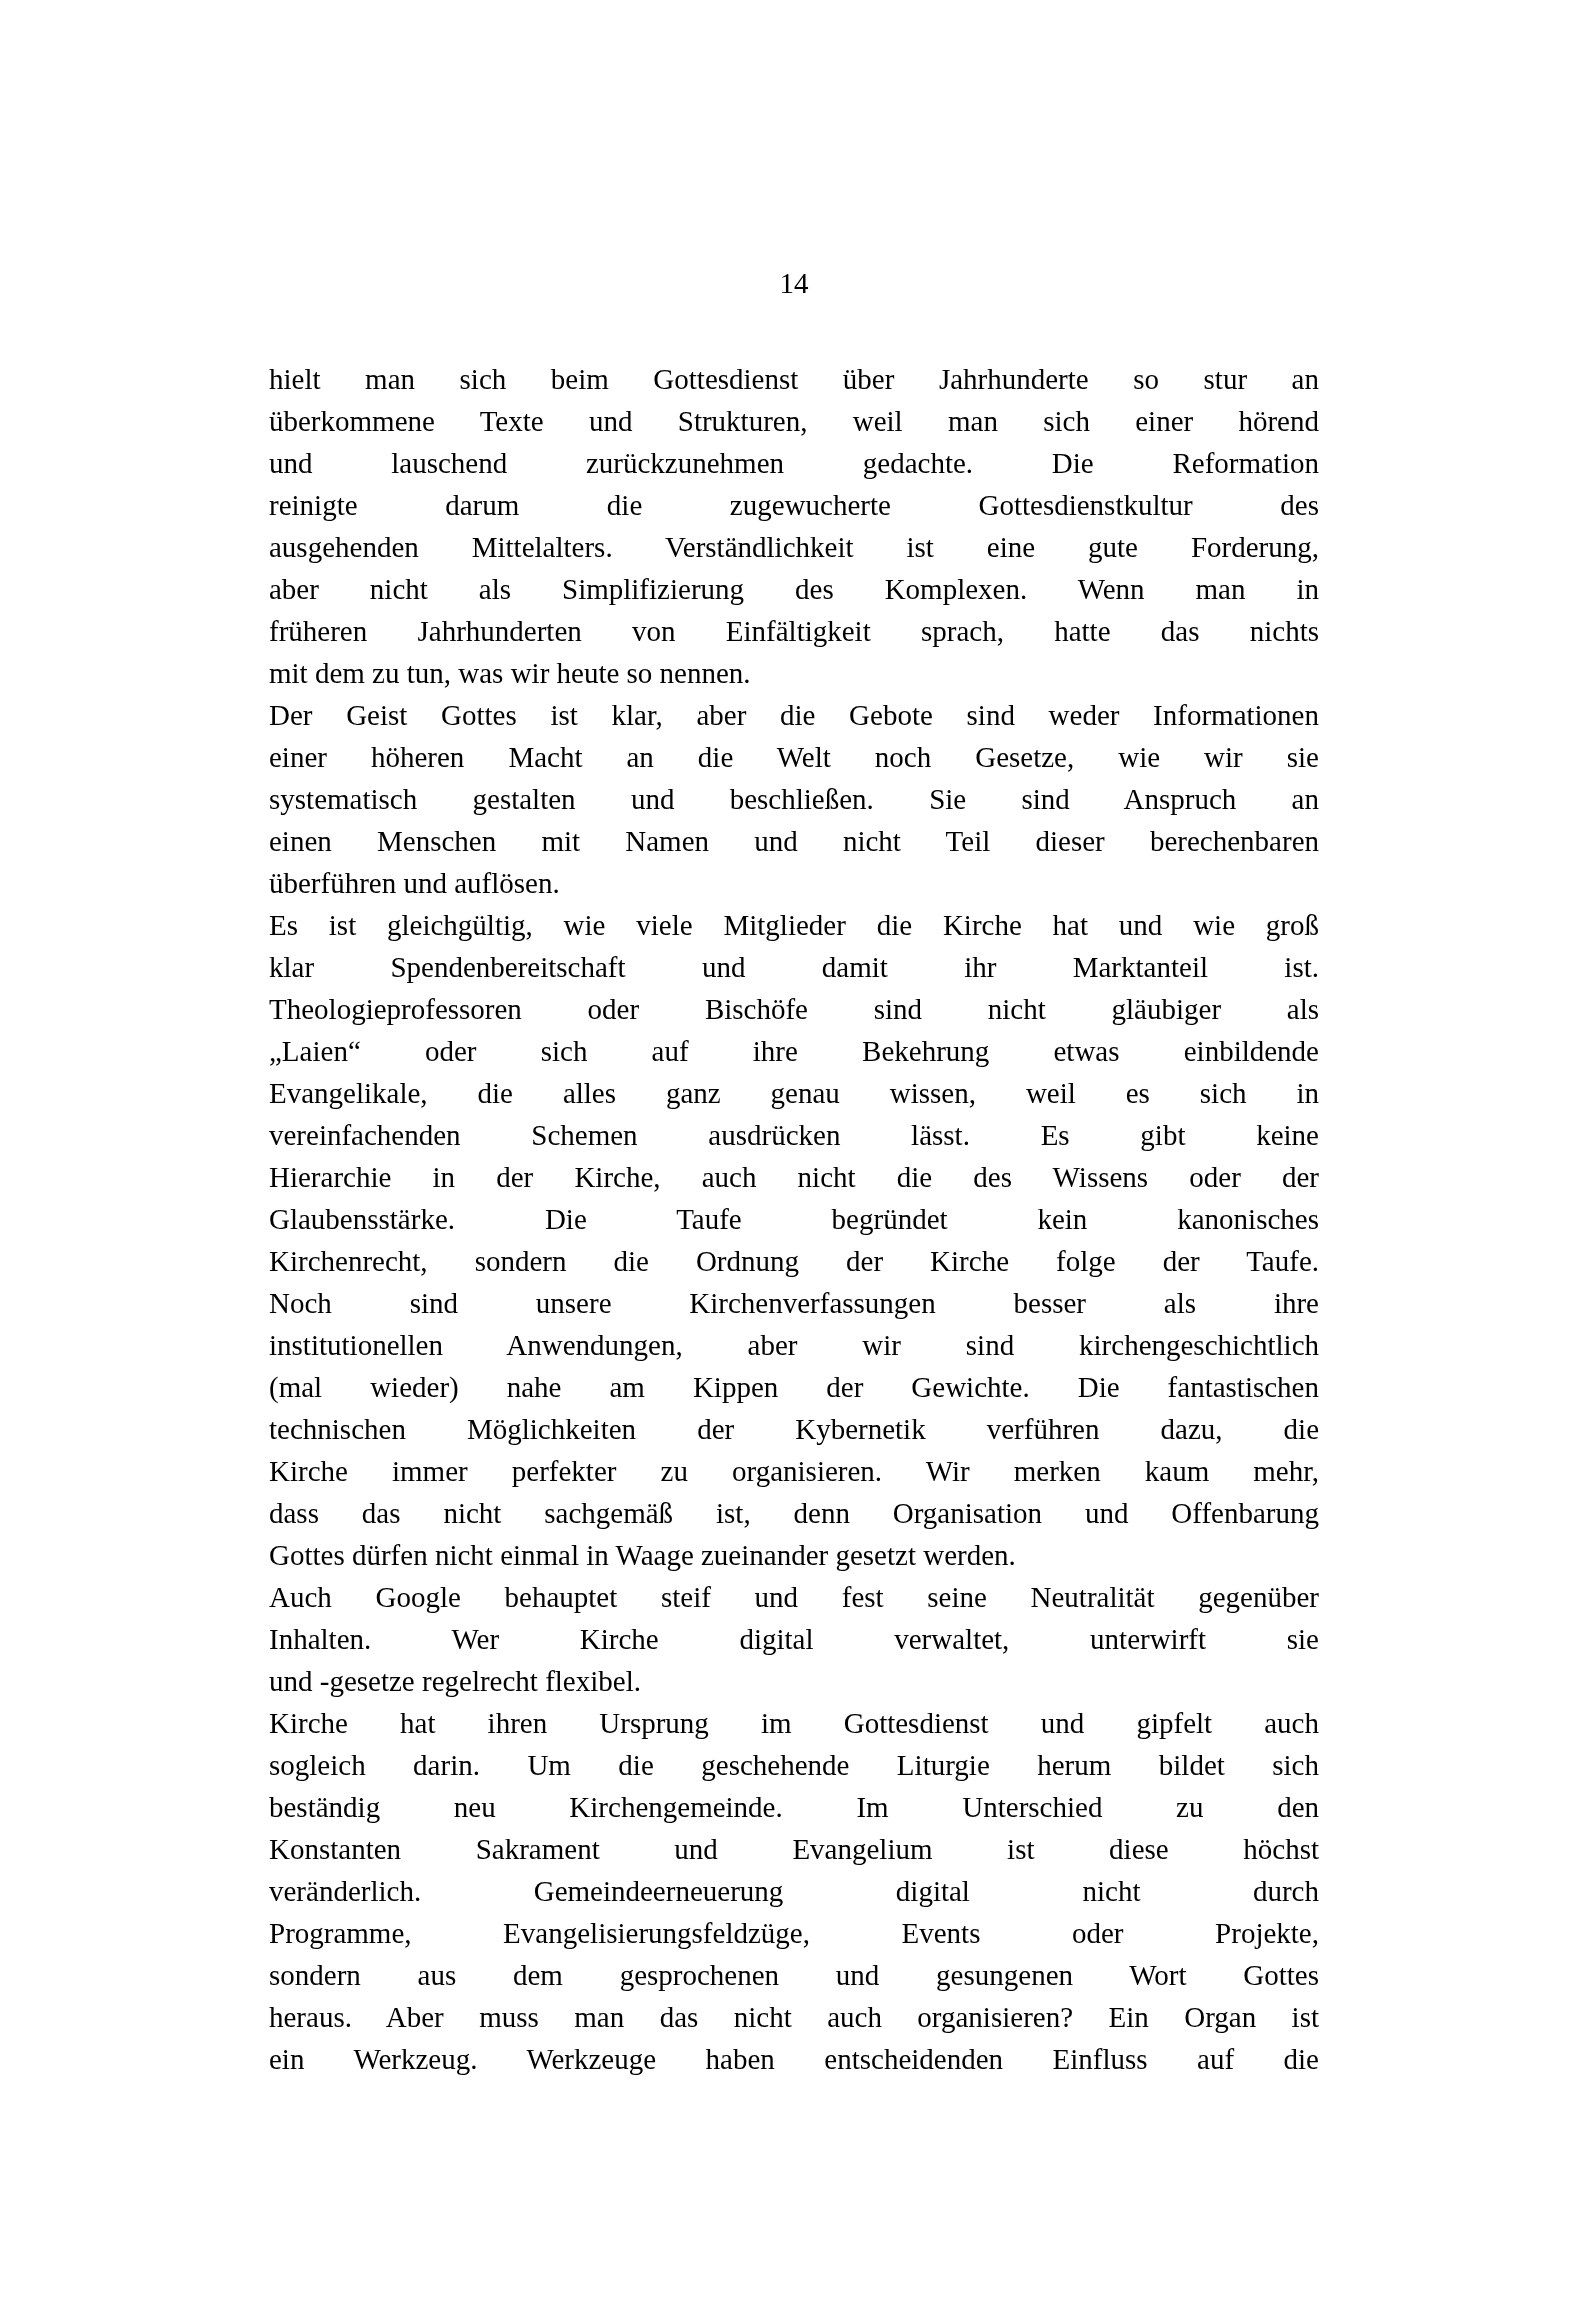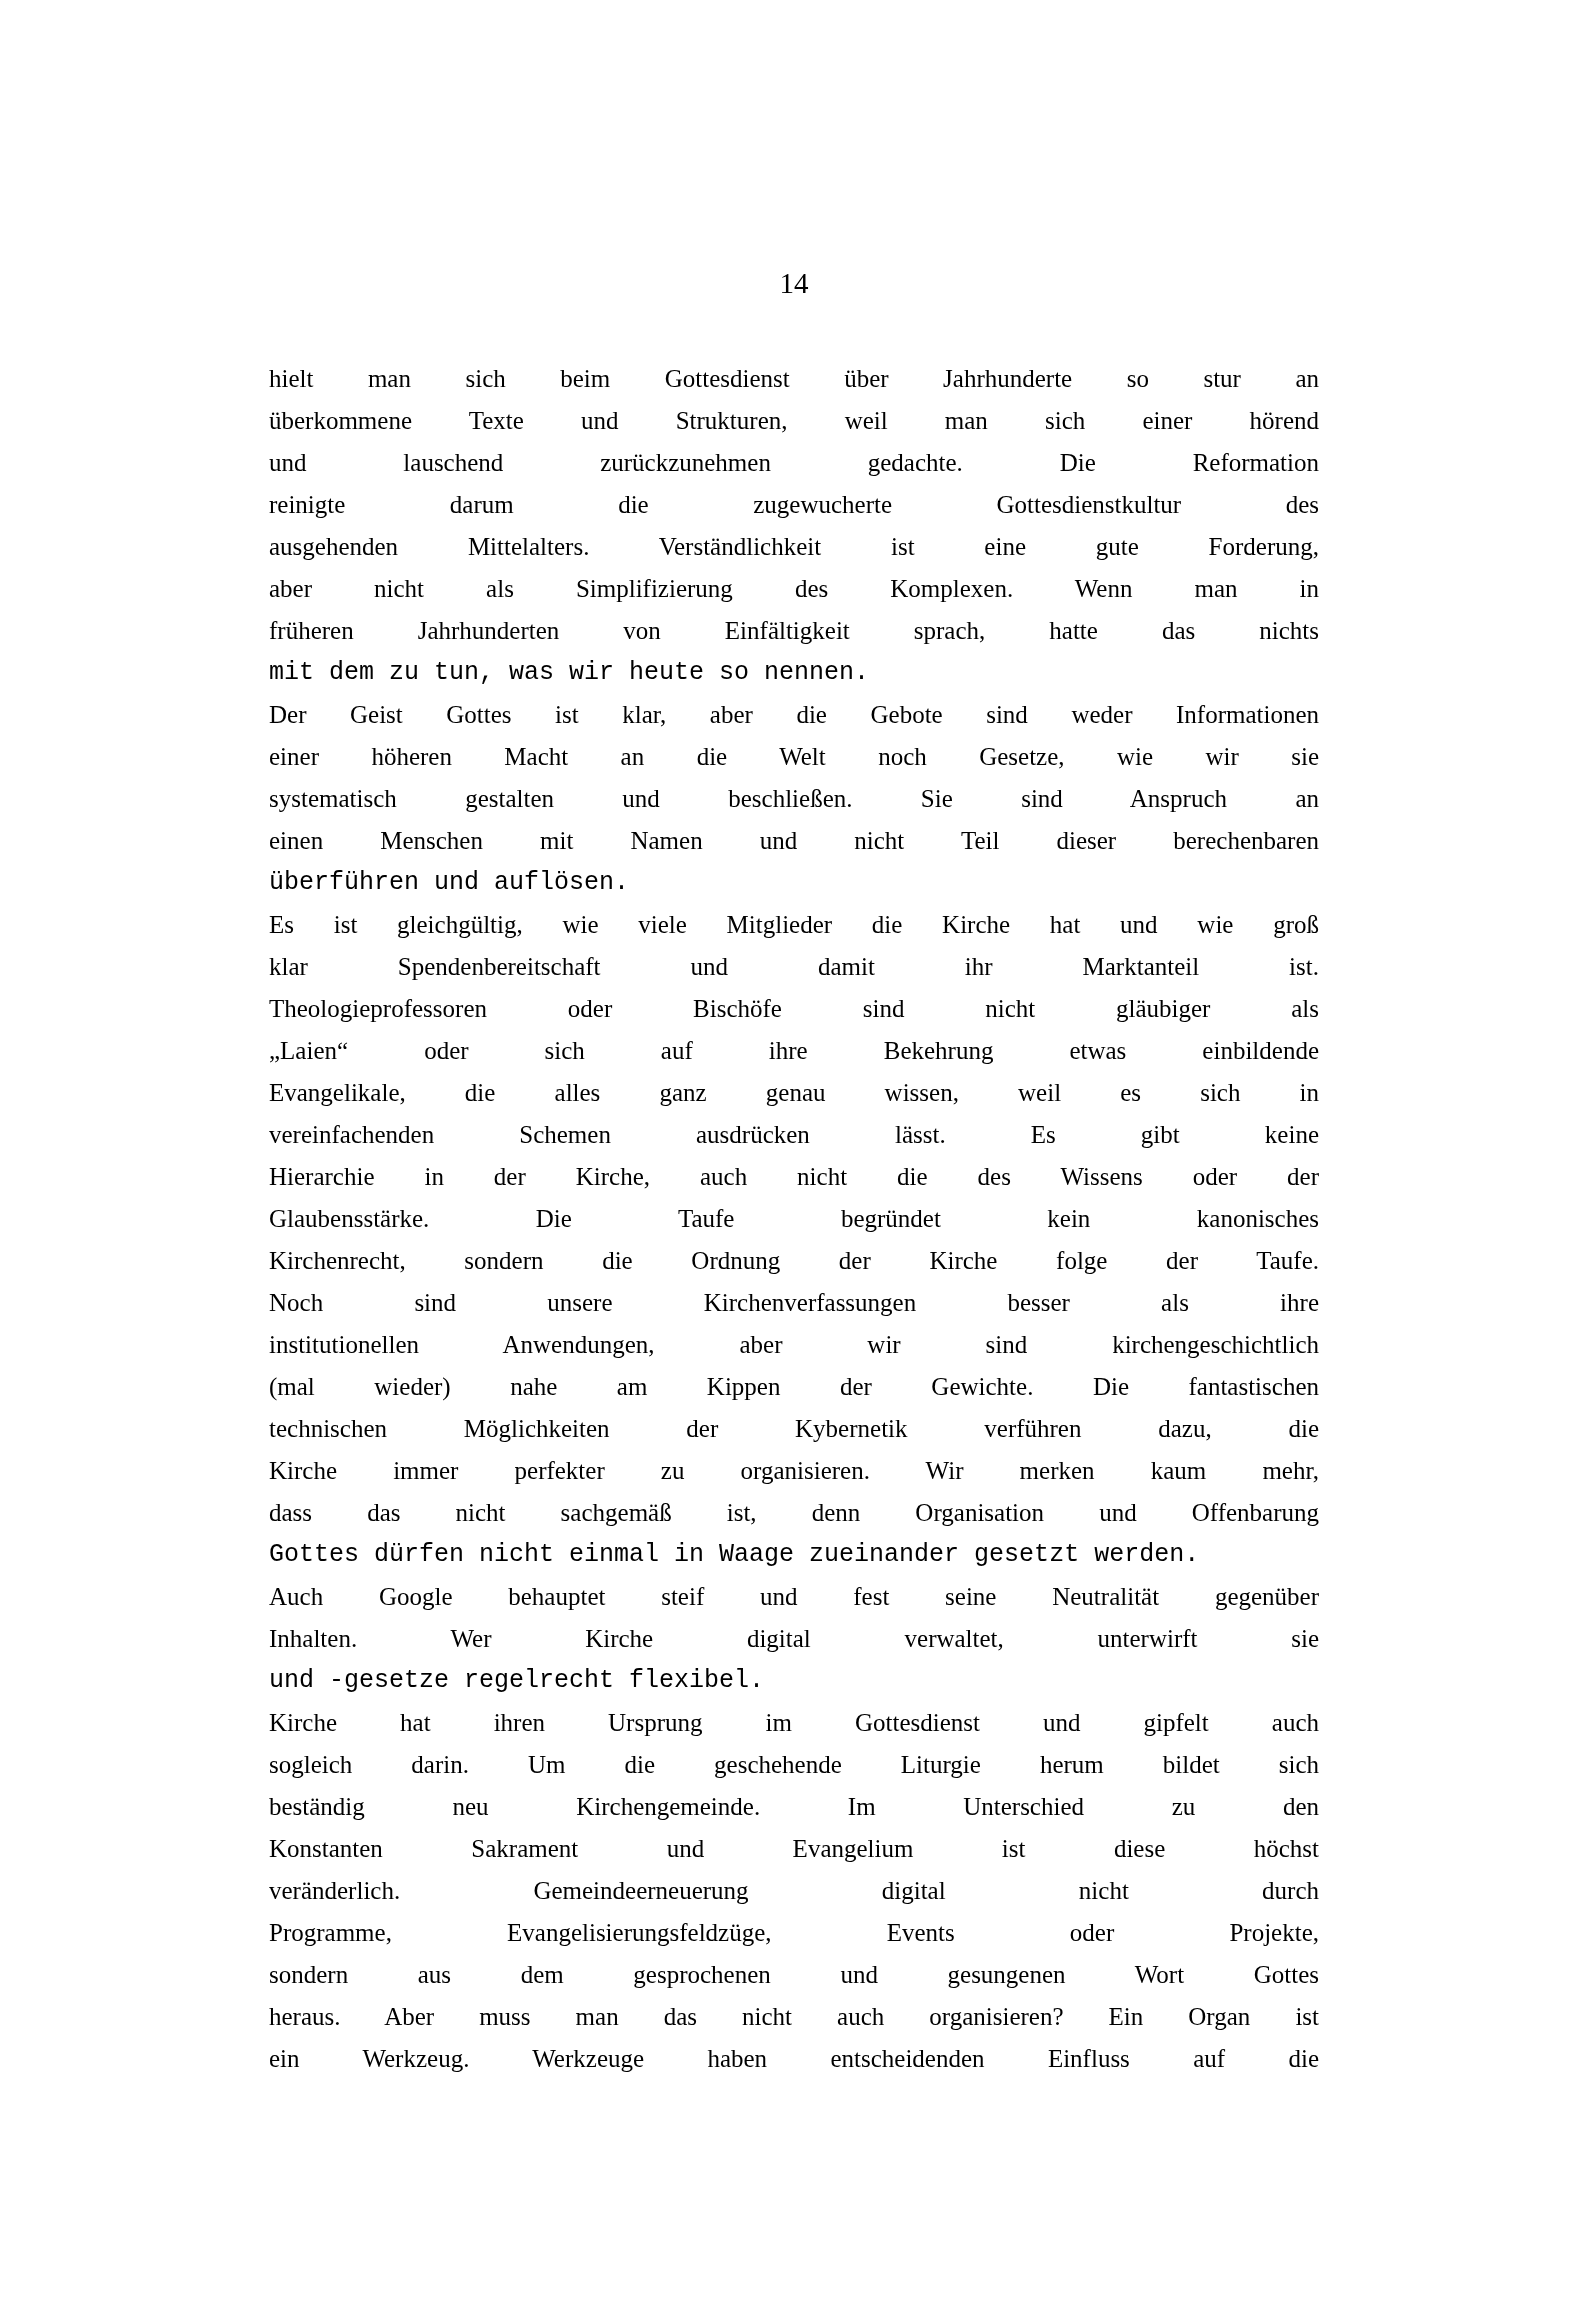--- a/index.html
+++ b/index.html
@@ -22,33 +22,32 @@
     width: 1050px;
     text-align: center;
     font-size: 29px;
     line-height: 32px;
   }
   .text-block {
     position: absolute;
     left: 269px;
     top: 358px;
     width: 1050px;
-    font-size: 25px;
+    font-size: 29px;
     line-height: 42px;
   }
   .line {
     height: 42px;
     text-align: justify;
     text-align-last: justify;
     overflow: hidden;
     hyphens: none;
   }
   .line.para-end {
     text-align-last: left;
-    font-family: Liberation Mono, monospace;
   }
 </style>
 </head>
 <body>
 
 <div class="page">
   <div class="page-number">14</div>
   <div class="text-block">
       <div class="line">hielt man sich beim Gottesdienst über Jahrhunderte so stur an</div>
       <div class="line">überkommene Texte und Strukturen, weil man sich einer hörend</div>

